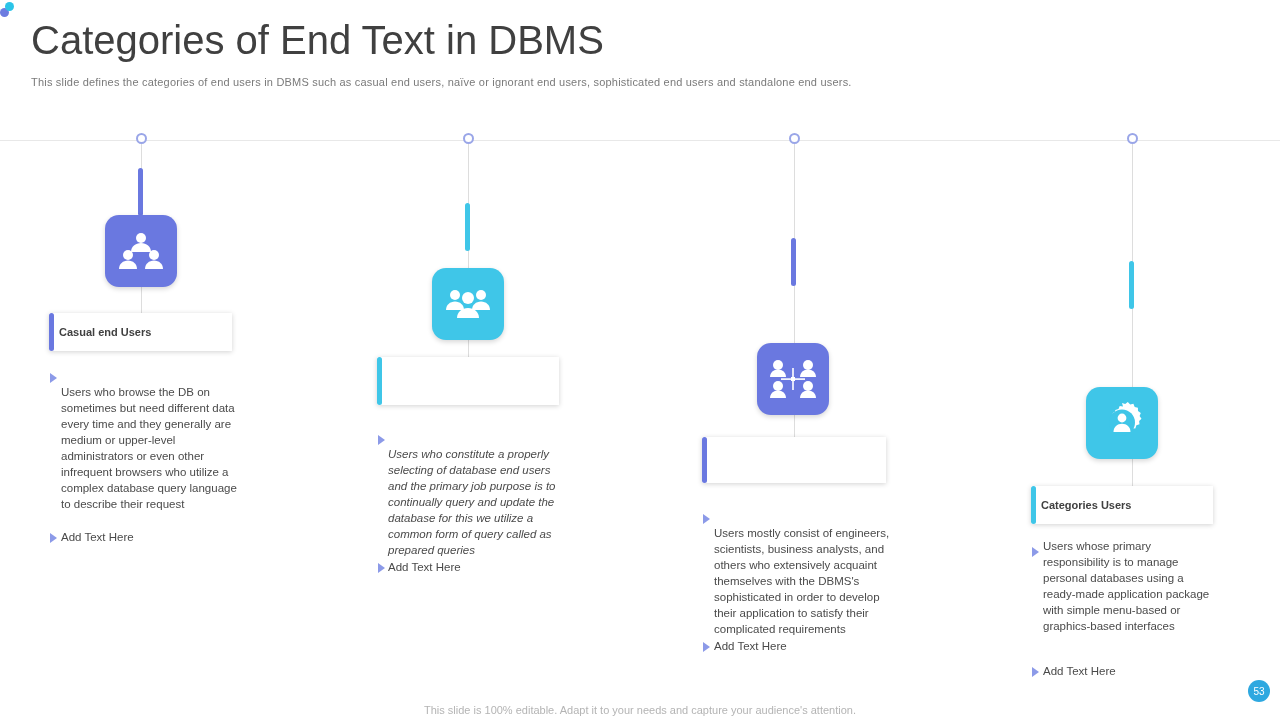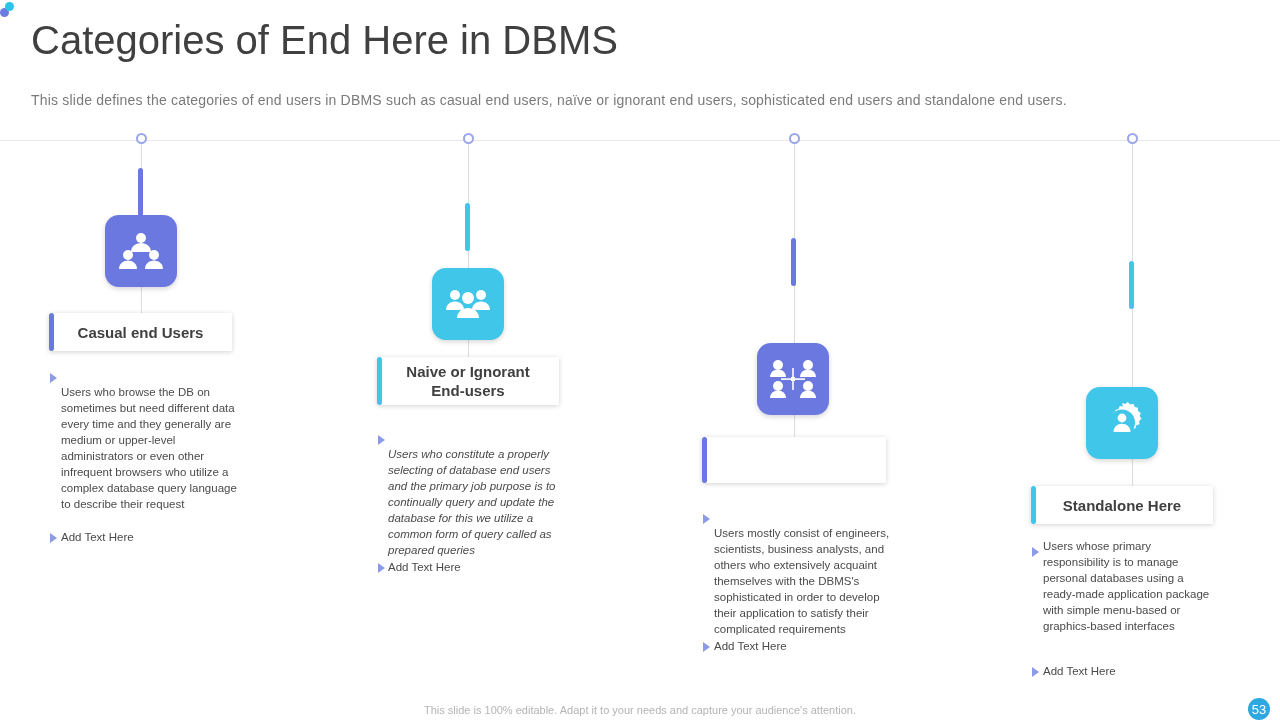--- a/index.html
+++ b/index.html
@@ -18,32 +18,32 @@
     position:absolute;left:0px;top:8px;width:9px;height:9px;border-radius:50%;
     background:#6d7ce0;
   }
   h1.title{
     position:absolute;left:31px;top:18px;margin:0;
     font-size:40px;font-weight:400;color:#404040;letter-spacing:0px;
     font-family:"Liberation Sans", sans-serif;
   }
   .subtitle{
     position:absolute;left:31px;top:76px;width:1100px;
-    font-size:14px;color:#7a7a7a;letter-spacing:.2px;margin-top:16px;
+    font-size:11px;color:#7a7a7a;letter-spacing:.2px;
   }
   .topline{
     position:absolute;left:0;top:140px;width:1280px;height:1px;background:#e8e8e8;
   }
   .footer{
     position:absolute;left:0;top:704px;width:1280px;text-align:center;
     font-size:11px;color:#b4b4b4;
   }
   .pagebadge{
-    position:absolute;right:10px;top:698px;width:22px;height:22px;border-radius:50%;
-    background:#2ea8e0;color:#fff;font-size:13px;display:flex;align-items:center;justify-content:center;
+    position:absolute;right:10px;top:680px;width:22px;height:22px;border-radius:50%;
+    background:#2ea8e0;color:#fff;font-size:10px;display:flex;align-items:center;justify-content:center;
   }
 
   
   .tl-dot{
     position:absolute;width:11px;height:11px;border-radius:50%;
     background:#ffffff;border:2px solid #9aa6e8;box-sizing:border-box;
   }
   .tl-vline{
     position:absolute;width:1px;background:#dddddd;
   }
@@ -63,42 +63,42 @@
   .card{
     position:absolute;background:#ffffff;
     box-shadow:0 1px 5px rgba(0,0,0,.18);
     display:flex;align-items:center;
     box-sizing:border-box;
   }
   .card .accent{
     position:absolute;left:0;top:0;bottom:0;width:5px;border-radius:3px;
   }
   .card .card-title{
-    width:100%;text-align:center;font-size:15px;font-weight:bold;color:#404040;
-    line-height:19px;padding:0 17px;box-sizing:border-box;
+    width:100%;text-align:left;font-size:11px;font-weight:bold;color:#404040;
+    line-height:19px;padding:0 10px;box-sizing:border-box;
   }
 
   .body-text{
     position:absolute;font-size:11.5px;line-height:16px;color:#4a4a4a;margin-top:24px;
   }
   .add-row{
     position:absolute;font-size:11.5px;color:#4a4a4a;
   }
   .bullet{
     position:absolute;width:7px;height:9px;
   }
   .bullet svg{display:block;}
 </style>
 </head>
 <body>
 
 <div class="corner-dot2"></div>
 <div class="corner-dot"></div>
 
-<h1 class="title">Categories of End Here in DBMS</h1>
+<h1 class="title">Categories of End Text in DBMS</h1>
 <div class="subtitle">This slide defines the categories of end users in DBMS such as casual end users, naïve  or ignorant end users, sophisticated end users and standalone  end users.</div>
 <div class="topline"></div>
 
 <div class="tl-dot" style="left:136px;top:133px;"></div>
 <div class="tl-vline" style="left:141px;top:144px;height:195px;"></div>
 <div class="tl-bar" style="left:138px;top:168px;height:48px;background:#6a78e0;"></div>
 
 <div class="tile" style="left:105px;top:215px;background:#6a78e0;">
   <span>
   <svg width="44" height="40" viewBox="0 0 44 40">
@@ -142,21 +142,20 @@
     <circle cx="36" cy="9" r="5" fill="#fff"></circle>
     <path d="M27 24c0-5 4-8.5 9-8.5s9 3.5 9 8.5z" fill="#fff"></path>
     <circle cx="23" cy="12" r="6" fill="#fff"></circle>
     <path d="M12 32c0-6 5-10 11-10s11 4 11 10z" fill="#fff"></path>
   </svg>
   </span>
 </div>
 
 <div class="card" style="left:377px;top:357px;width:182px;height:48px;">
   <div class="accent" style="background:#3fc6e8;"></div>
-  <div class="card-title">Naive or Ignorant End-users</div>
 </div>
 
 <div class="bullet" style="left:378px;top:435px;">
   <svg width="8" height="10" viewBox="0 0 8 10">
       <path d="M0 0 L7 5 L0 10 Z" fill="#8c9ae8"></path>
     </svg>
 </div>
 <div class="body-text" style="left:388px;top:422px;width:180px;font-style:italic;">Users who constitute a properly  selecting of database end users and the primary  job purpose is to continually  query and update the database for this we utilize a common form of query called as prepared queries</div>
 <div class="bullet" style="left:378px;top:563px;">
   <svg width="8" height="10" viewBox="0 0 8 10">
@@ -214,21 +213,21 @@
     <path d="M22 2 l3.2 1.1 2.6-2.1 2.4 2.4 3.2-.6 1.3 3.1 3.2.9.1 3.3 2.8 1.8-1.2 3.1 1.9 2.7-2.4 2.3.4 3.2-3.1 1.1-1.1 3.1-3.3-.2-2.1 2.6-2.9-1.4-2.9 1.5-2.2-2.5-3.3.3-1.2-3.1-3.1-1 .3-3.3-2.5-2.2 1.8-2.8-1.3-3 2.7-1.9V9.1l3.2-1 1.2-3.1 3.3.5z" fill="#fff"></path>
     <circle cx="22" cy="21.5" r="13" fill="#3fc6e8"></circle>
     <circle cx="22" cy="17" r="4.4" fill="#fff"></circle>
     <path d="M13.5 31c0-5 3.8-8.2 8.5-8.2s8.5 3.2 8.5 8.2z" fill="#fff"></path>
   </svg>
   </span>
 </div>
 
 <div class="card" style="left:1031px;top:486px;width:182px;height:38px;">
   <div class="accent" style="background:#3fc6e8;"></div>
-  <div class="card-title">Standalone Here</div>
+  <div class="card-title">Categories Users</div>
 </div>
 
 <div class="bullet" style="left:1032px;top:547px;">
   <svg width="8" height="10" viewBox="0 0 8 10">
       <path d="M0 0 L7 5 L0 10 Z" fill="#8c9ae8"></path>
     </svg>
 </div>
 <div class="body-text" style="left:1043px;top:514px;width:172px;">Users whose  primary responsibility is to manage personal databases using a ready-made  application package with simple menu-based  or graphics-based interfaces</div>
 <div class="bullet" style="left:1032px;top:667px;">
   <svg width="8" height="10" viewBox="0 0 8 10">

